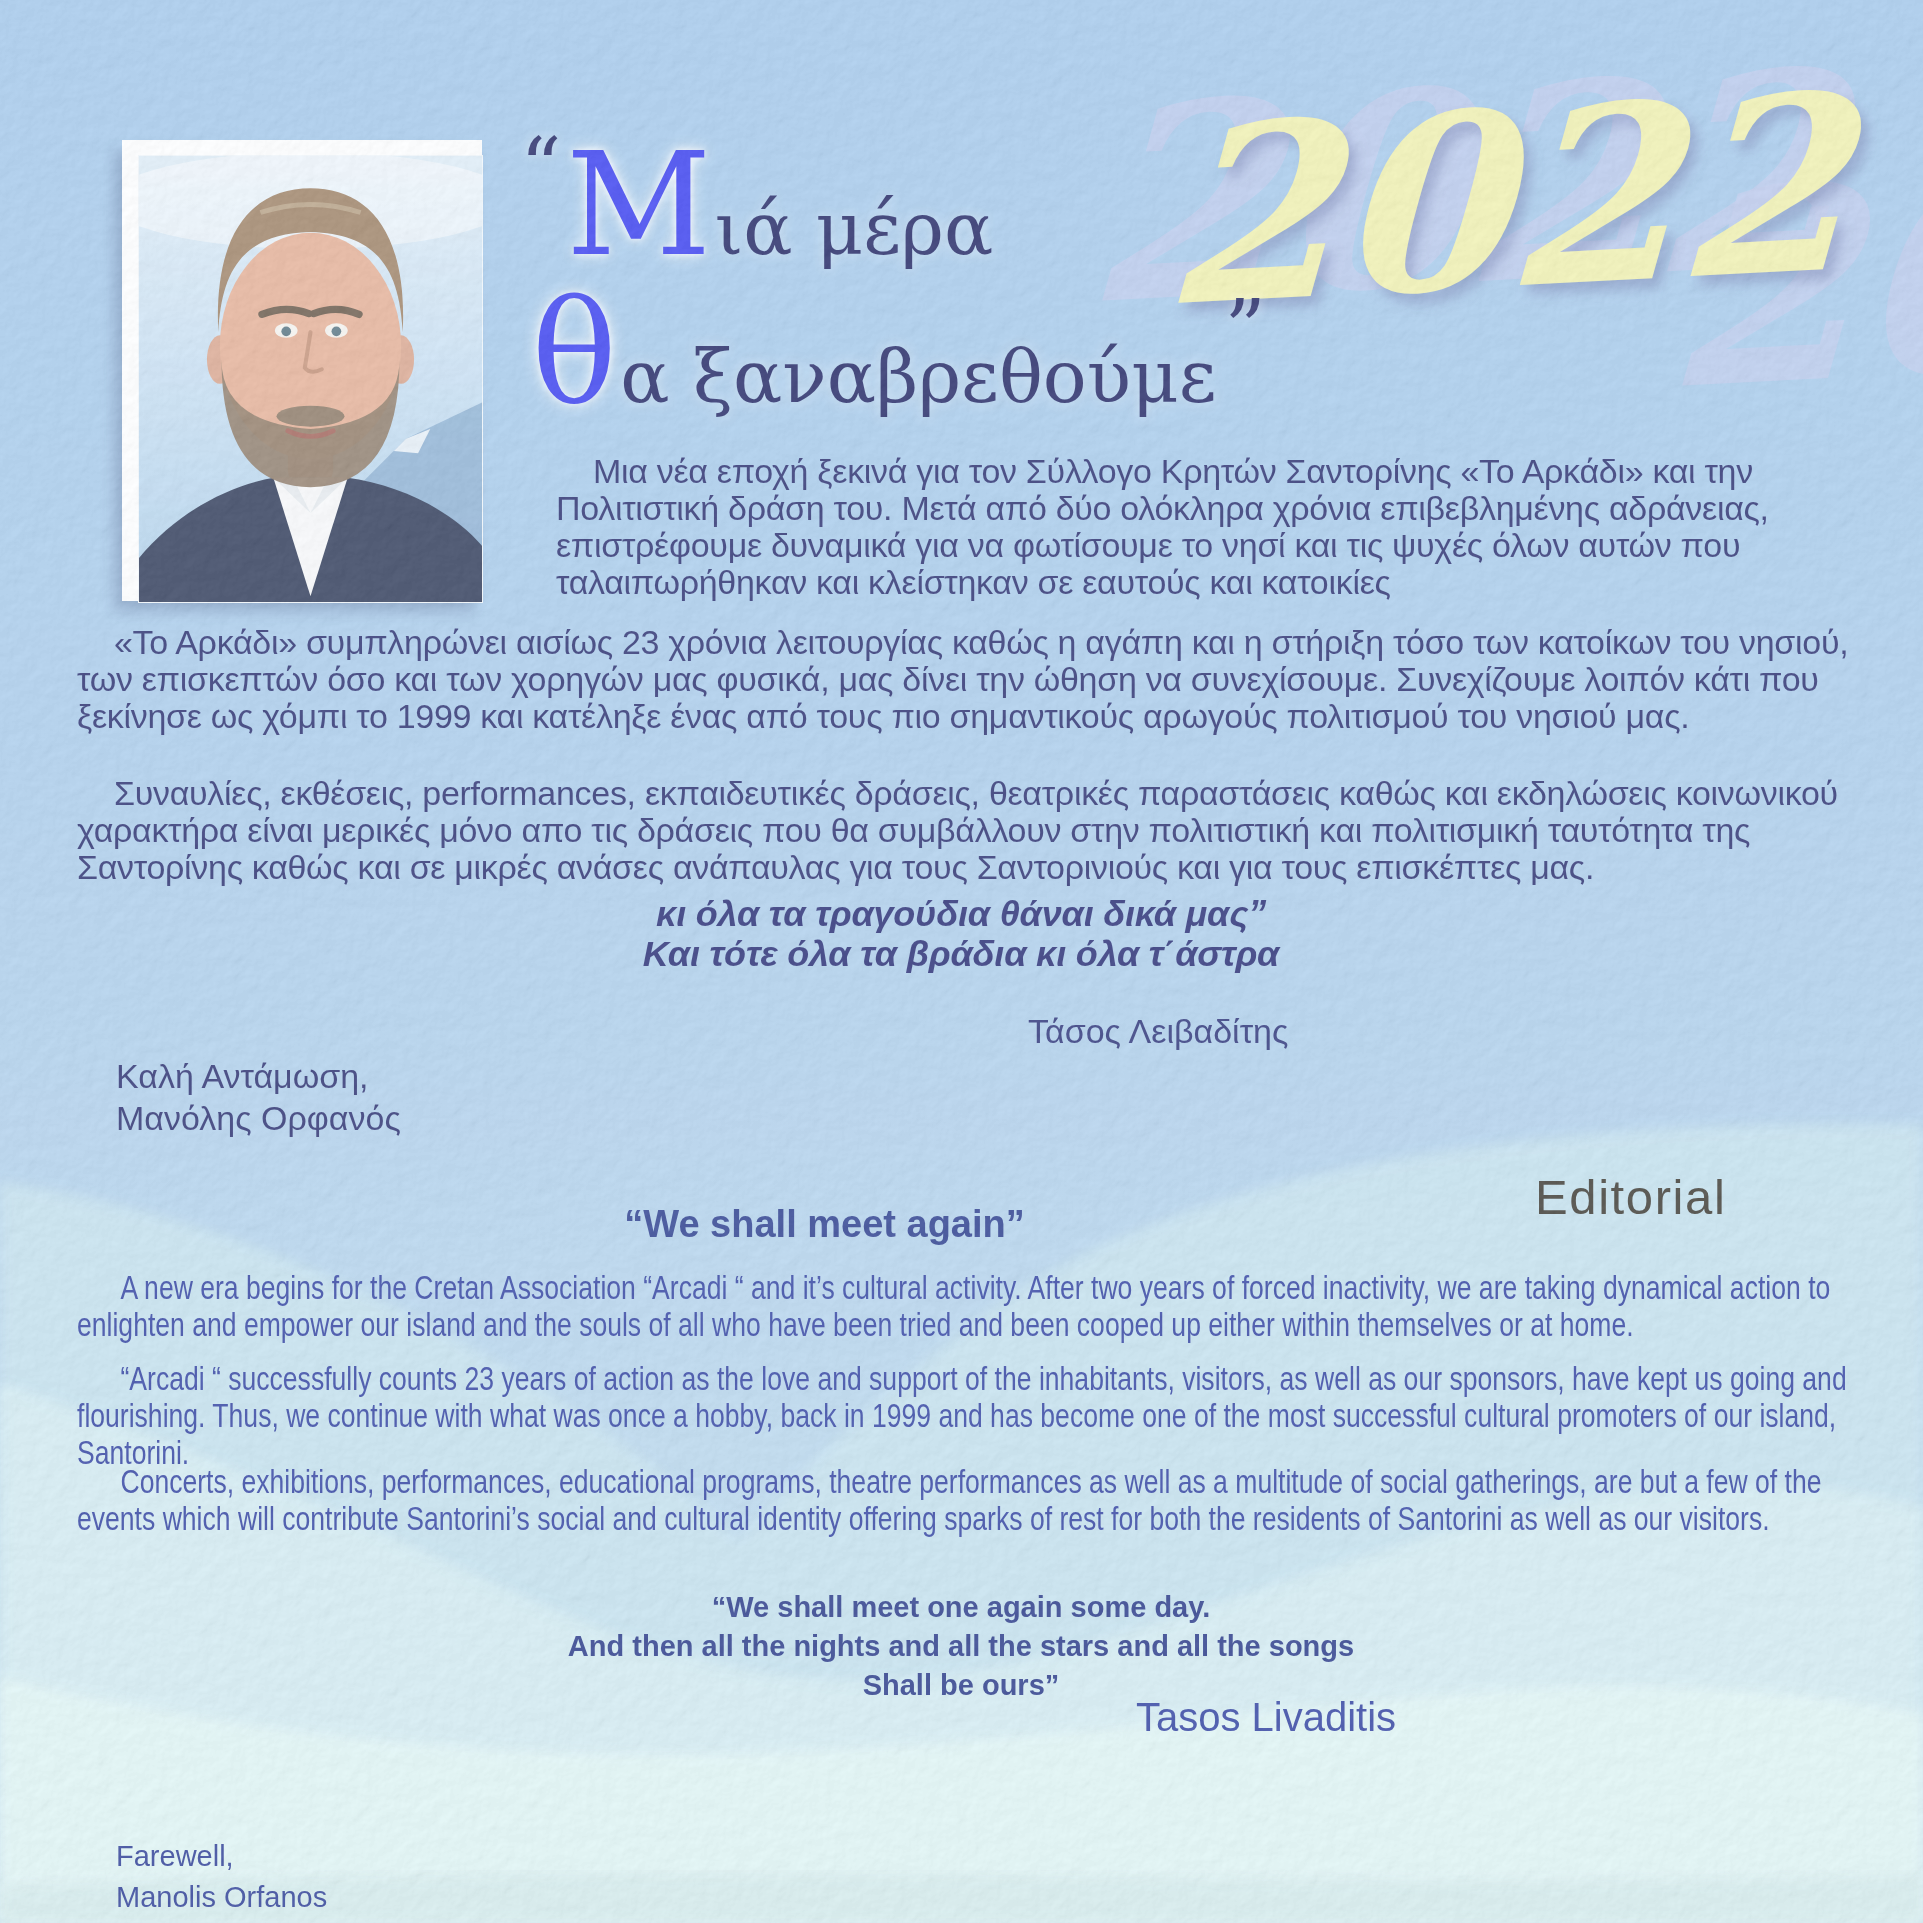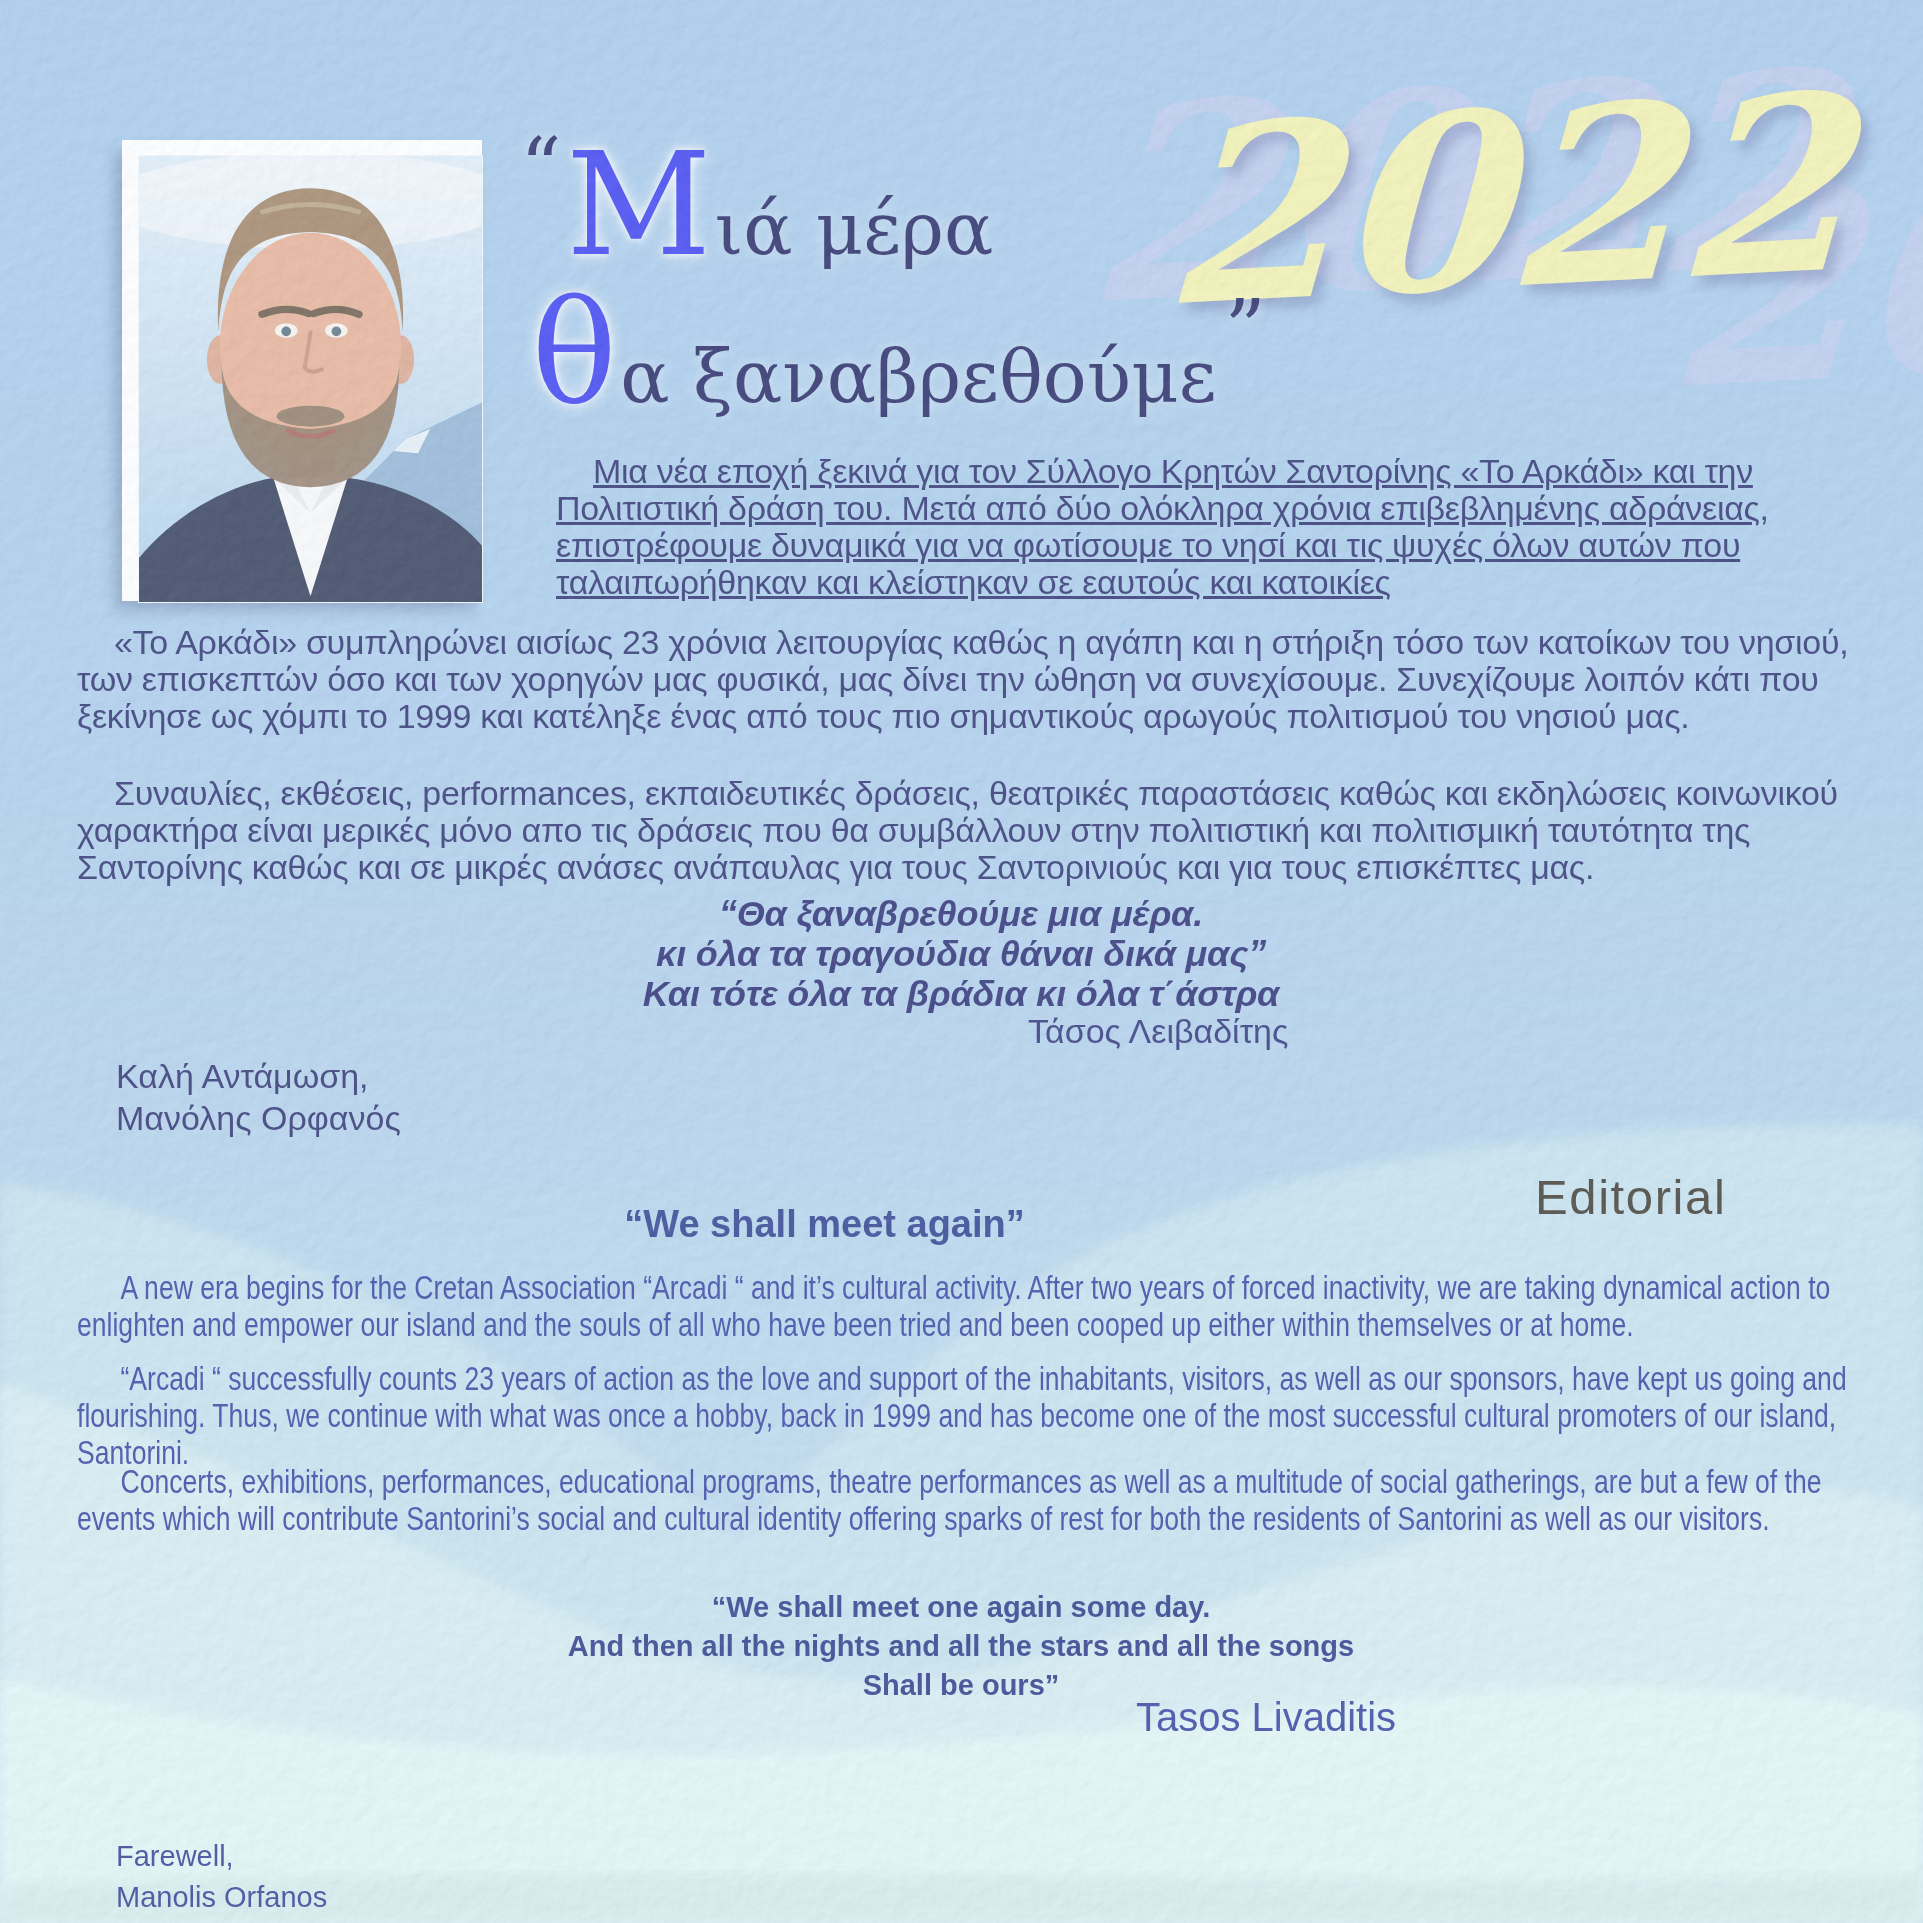--- a/index.html
+++ b/index.html
@@ -63,21 +63,21 @@
   .t-close{
     font-size:81px;position:relative;top:-0.55em;margin-left:8.1px;
     text-shadow:0 0 11.4px rgba(255,255,255,.6);
   }
 
   
   .gr-p{
     color:#191f66;font-size:34px;line-height:37px;letter-spacing:-0.3px;
     text-indent:37px;margin:0;
   }
-  .gr-p1{left:556px;top:453px;width:1323px;text-decoration:underline;}
+  .gr-p1{left:556px;top:453px;width:1323px;}
   .gr-p2{left:77px;top:624px;width:1787px;}
   .gr-p3{left:77px;top:775px;width:1787px;}
 
   .gr-quote{
     left:147px;top:894px;width:1628px;text-align:center;
     color:#161d6b;font-size:36px;line-height:40px;
     font-weight:700;font-style:italic;letter-spacing:-0.2px;
   }
   .gr-attrib{left:1028px;top:1012px;font-size:34px;color:#1b2470;}
 
@@ -177,21 +177,20 @@
       <div class="t-line second">
         <span class="t-big">θ</span><span class="t-rest">α ξαναβρεθούμε</span><span class="t-close">”</span>
       </div>
     </div>
 
     <p class="abs gr-p gr-p1">Μια νέα εποχή ξεκινά για τον Σύλλογο Κρητών Σαντορίνης «Το Αρκάδι» και την Πολιτιστική δράση του. Μετά από δύο ολόκληρα χρόνια επιβεβλημένης αδράνειας, επιστρέφουμε δυναμικά για να φωτίσουμε το νησί και τις ψυχές όλων αυτών που ταλαιπωρήθηκαν και κλείστηκαν σε εαυτούς και κατοικίες</p>
     <p class="abs gr-p gr-p2">«Το Αρκάδι» συμπληρώνει αισίως 23 χρόνια λειτουργίας καθώς η αγάπη και η στήριξη τόσο των κατοίκων του νησιού, των επισκεπτών όσο και των χορηγών μας φυσικά, μας δίνει την ώθηση να συνεχίσουμε. Συνεχίζουμε λοιπόν κάτι που ξεκίνησε ως χόμπι το 1999 και κατέληξε ένας από τους πιο σημαντικούς αρωγούς πολιτισμού του νησιού μας.</p>
     <p class="abs gr-p gr-p3">Συναυλίες, εκθέσεις, performances, εκπαιδευτικές δράσεις, θεατρικές παραστάσεις καθώς και εκδηλώσεις κοινωνικού χαρακτήρα είναι μερικές μόνο απο τις δράσεις που θα συμβάλλουν στην πολιτιστική και πολιτισμική ταυτότητα της Σαντορίνης καθώς και σε μικρές ανάσες ανάπαυλας για τους Σαντορινιούς και για τους επισκέπτες μας.</p>
 
     <div class="abs gr-quote">
-      <div>“Θα ξαναβρεθούμε μια μέρα.</div>
       <div>κι όλα τα τραγούδια θάναι δικά μας”</div>
       <div>Και τότε όλα τα βράδια κι όλα τ΄άστρα</div>
     </div>
     <div class="abs gr-attrib">Τάσος Λειβαδίτης</div>
 
     <div class="abs signoff gr-signoff">
       <div>Καλή Αντάμωση,</div>
       <div class="name">Μανόλης Ορφανός</div>
     </div>
 

